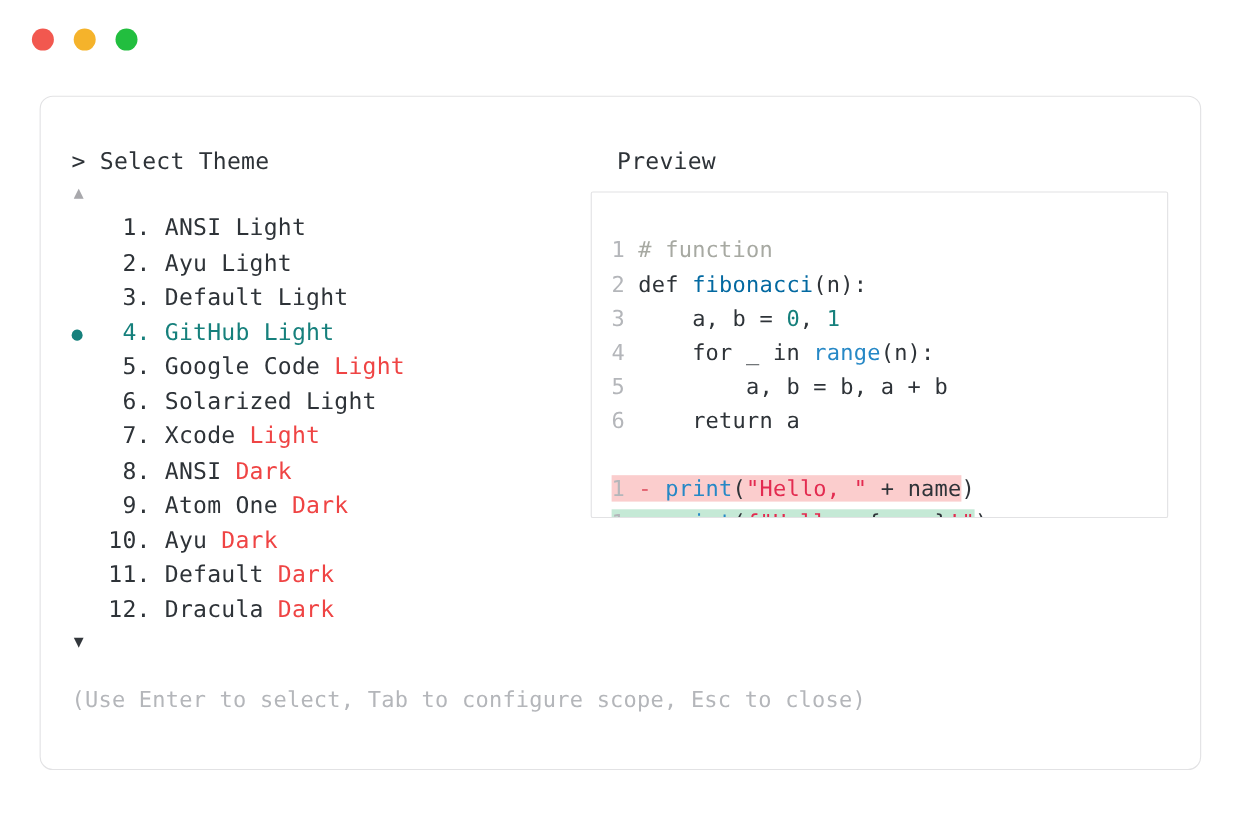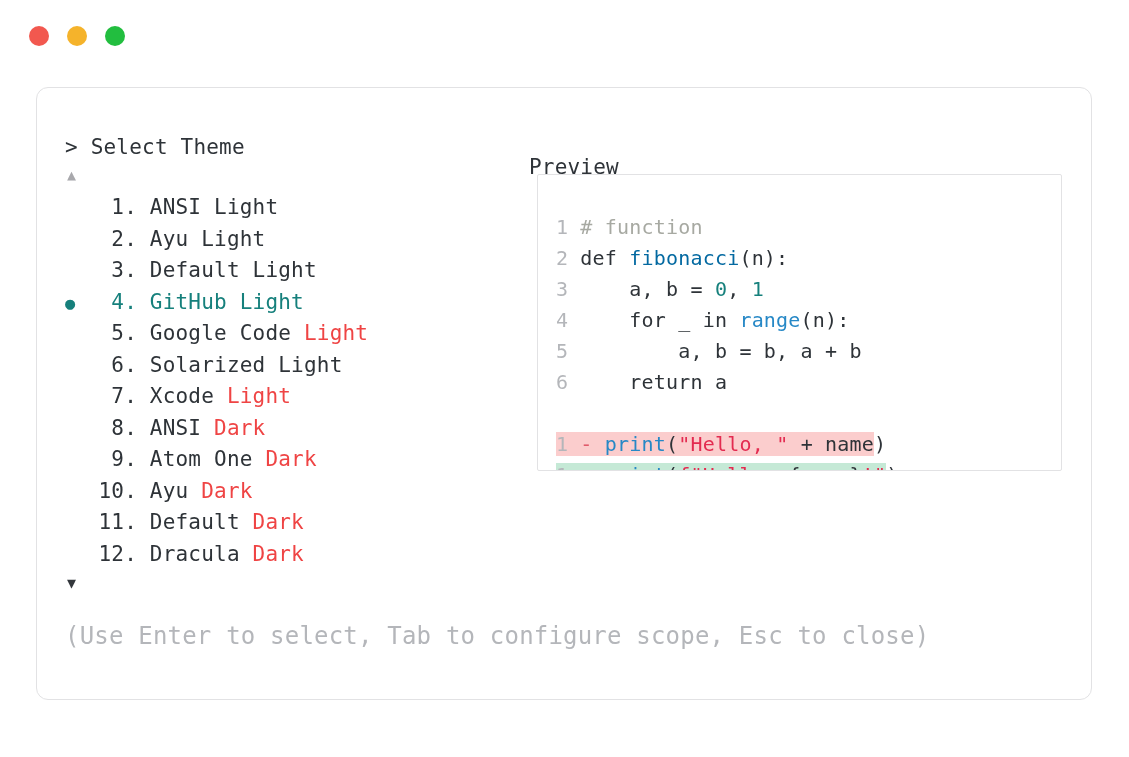--- a/index.html
+++ b/index.html
@@ -52,24 +52,23 @@
 
   
   .col-left {
     position: absolute;
     left: 28px;
     top: 44px;
     width: 460px;
   }
   .col-right {
     position: absolute;
-    left: 492px;
+    left: 524px;
     top: 44px;
     width: 530px;
-    margin-top: 20px;
   }
 
   .heading {
     font-size: 21px;
     line-height: 30px;
     color: #2e3338;
     letter-spacing: 0.2px;
     white-space: pre;
   }
 
@@ -114,21 +113,21 @@
   .variant-cell { color: #ef4444; }
   .theme-row.selected .num-cell,
   .theme-row.selected .name-cell,
   .theme-row.selected .variant-cell { color: #16807c; }
 
   
   .hint {
     position: absolute;
     left: 28px;
     top: 534px;
-    font-size: 24px;
+    font-size: 20px;
     line-height: 28px;
     color: #b4b6ba;
     letter-spacing: 0.2px;
     white-space: pre;
   }
 
   
   .preview-box {
     position: absolute;
     left: 500px;

